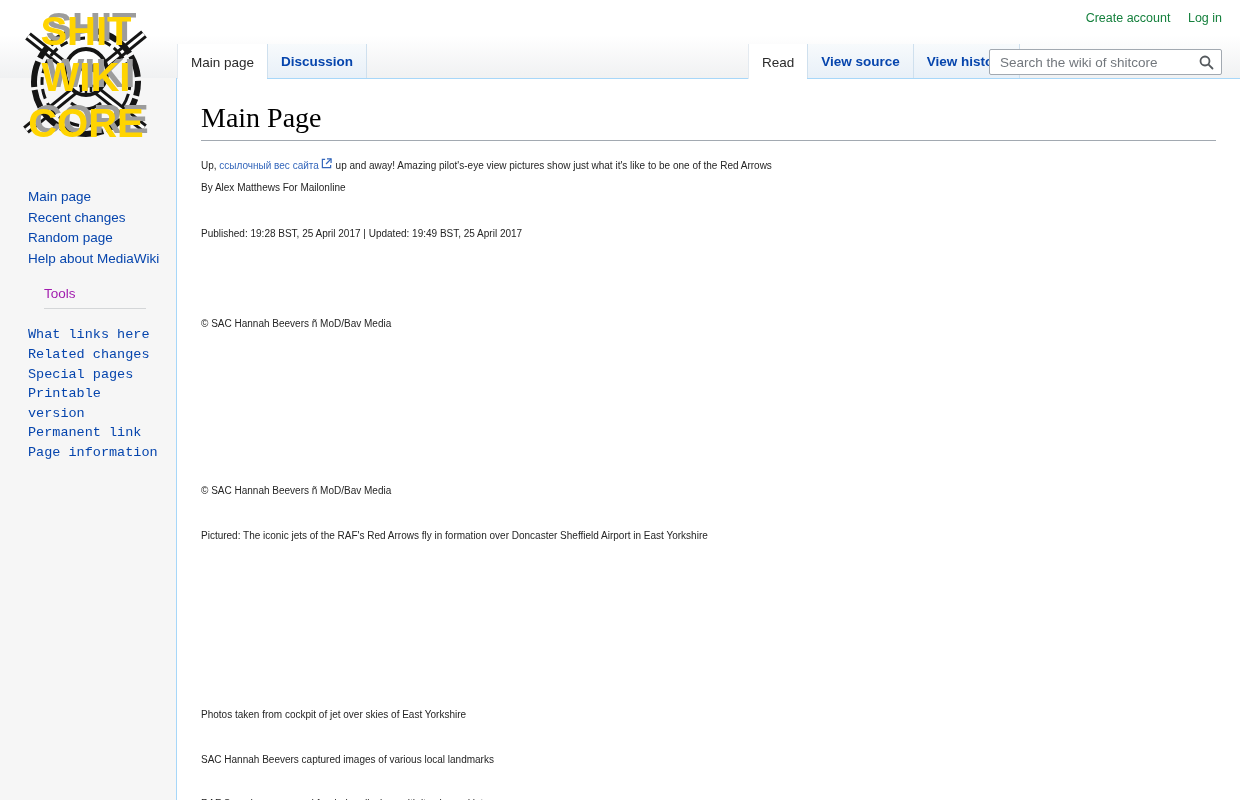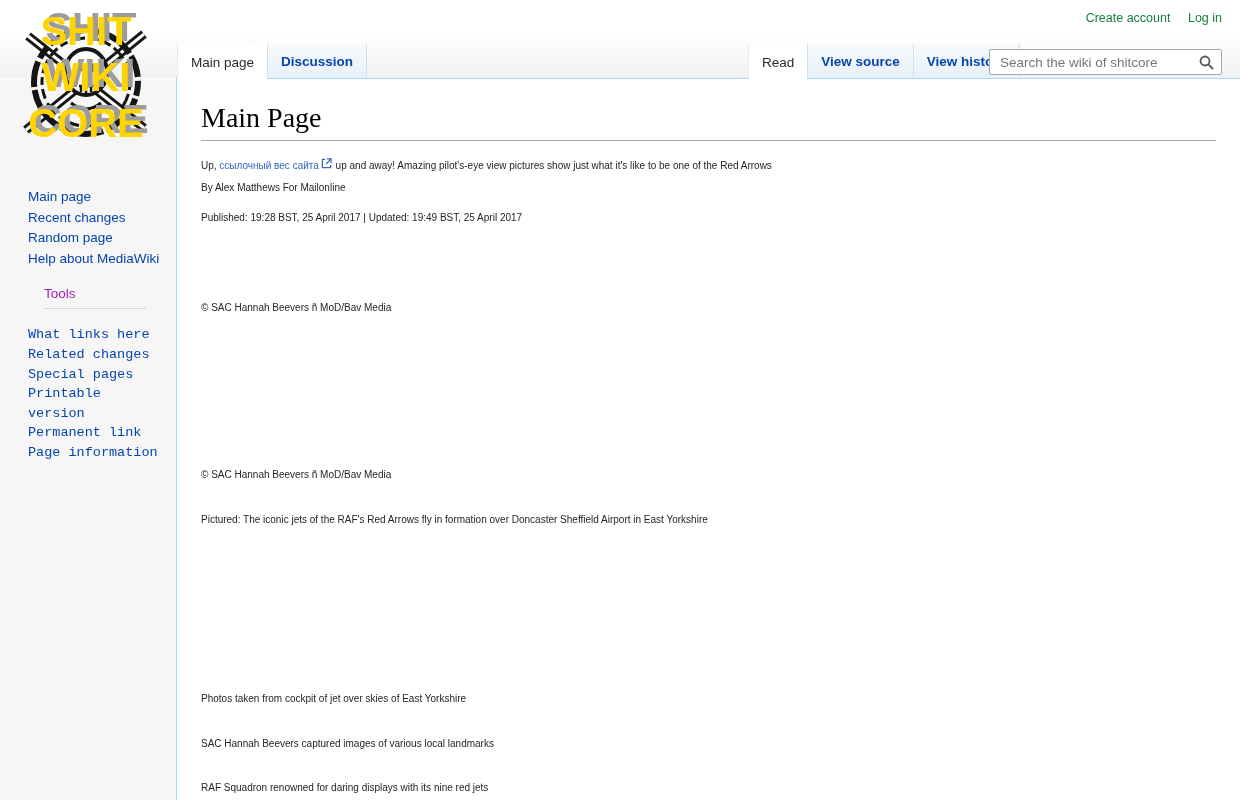--- a/index.html
+++ b/index.html
@@ -109,21 +109,21 @@
     color: #000;
     margin: 22px 0 0 0; padding-bottom: 5px;
     border-bottom: 1px solid #a2a9b1;
   }
   .para {
     font-size: 10px; line-height: 22px; color: #252525; margin: 0;
   }
   .ext-link { color: #3366bb; text-decoration: none; }
   .ext-icon { margin: 0 1px 0 2px; vertical-align: baseline; }
   .sp-intro   { margin-top: 14px; }
-  .sp-pub     { margin-top: 8px; }
+  .sp-pub     { margin-top: 24px; }
   .sp-credit1 { margin-top: 68px; }
   .sp-credit2 { margin-top: 145px; }
   .sp-caption { margin-top: 23px; }
   .sp-b1      { margin-top: 157px; }
   .sp-b2      { margin-top: 23px; }
   .sp-b3      { margin-top: 22px; }
 </style>
 </head>
 <body>
 

